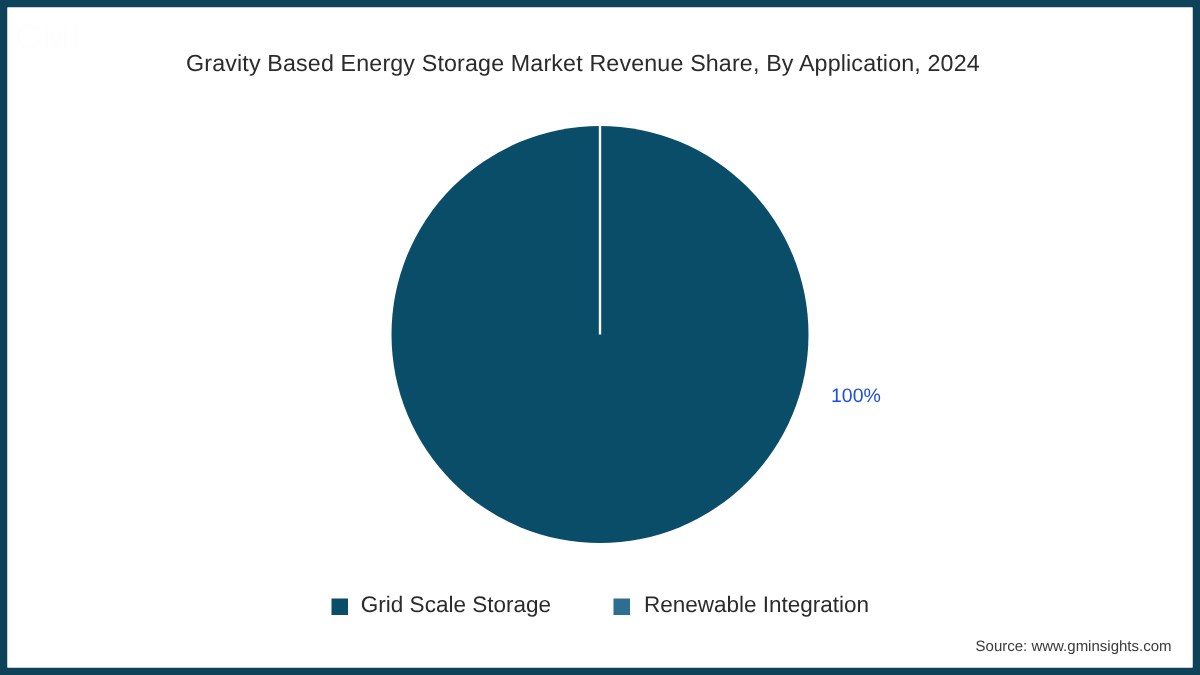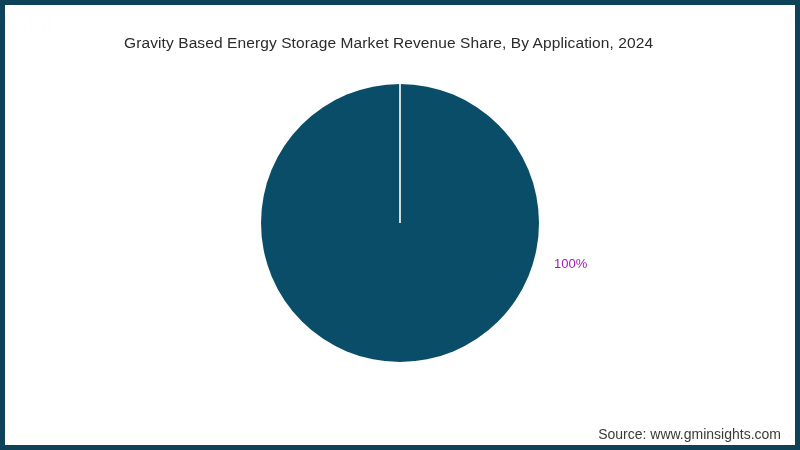--- a/index.html
+++ b/index.html
@@ -75,21 +75,21 @@
     left: 0;
     top: 0;
     width: 800px;
     height: 450px;
   }
 
   
   .value-label {
     position: absolute;
     font-size: 13px;
-    color: #a21caf;
+    color: #1d4ed8;
     white-space: nowrap;
   }
   #label-slice-0 {
     left: 554px;
     top: 256px;
   }
 
   
   #legend {
     position: absolute;
@@ -119,21 +119,21 @@
     color: #2b2b2b;
     line-height: 22px;
     white-space: nowrap;
   }
 
   
   #source-note {
     position: absolute;
     right: 19px;
     top: 426px;
-    font-size: 14px;
+    font-size: 10px;
     color: #3a3a3a;
     white-space: nowrap;
   }
 </style>
 </head>
 <body>
 
 <div id="chart-card" style="background: rgb(255, 255, 255);">
 
   <div class="frame" style="border-color: rgb(14, 66, 89);"></div>
@@ -147,16 +147,26 @@
     <svg width="800" height="450" viewBox="0 0 800 450">
 
       <circle id="pie-slice-0" cx="400" cy="223" r="139" fill="#0a4d68"></circle>
 
       <line id="pie-slice-1" x1="400" y1="223" x2="400" y2="84" stroke-width="1.6" stroke="#ffffff"></line>
     </svg>
   </div>
 
   <div class="value-label" id="label-slice-0">100%</div>
 
+  <div id="legend">
+    <div class="legend-item">
+      <span class="legend-swatch" id="legend-swatch-0" style="background: rgb(10, 77, 104);"></span>
+      <span class="legend-text">Grid Scale Storage</span>
+    </div>
+    <div class="legend-item">
+      <span class="legend-swatch" id="legend-swatch-1" style="background: rgb(46, 110, 145);"></span>
+      <span class="legend-text">Renewable Integration</span>
+    </div>
+  </div>
 
   <div id="source-note">Source: www.gminsights.com</div>
 
 </div>
 
 </body></html>

